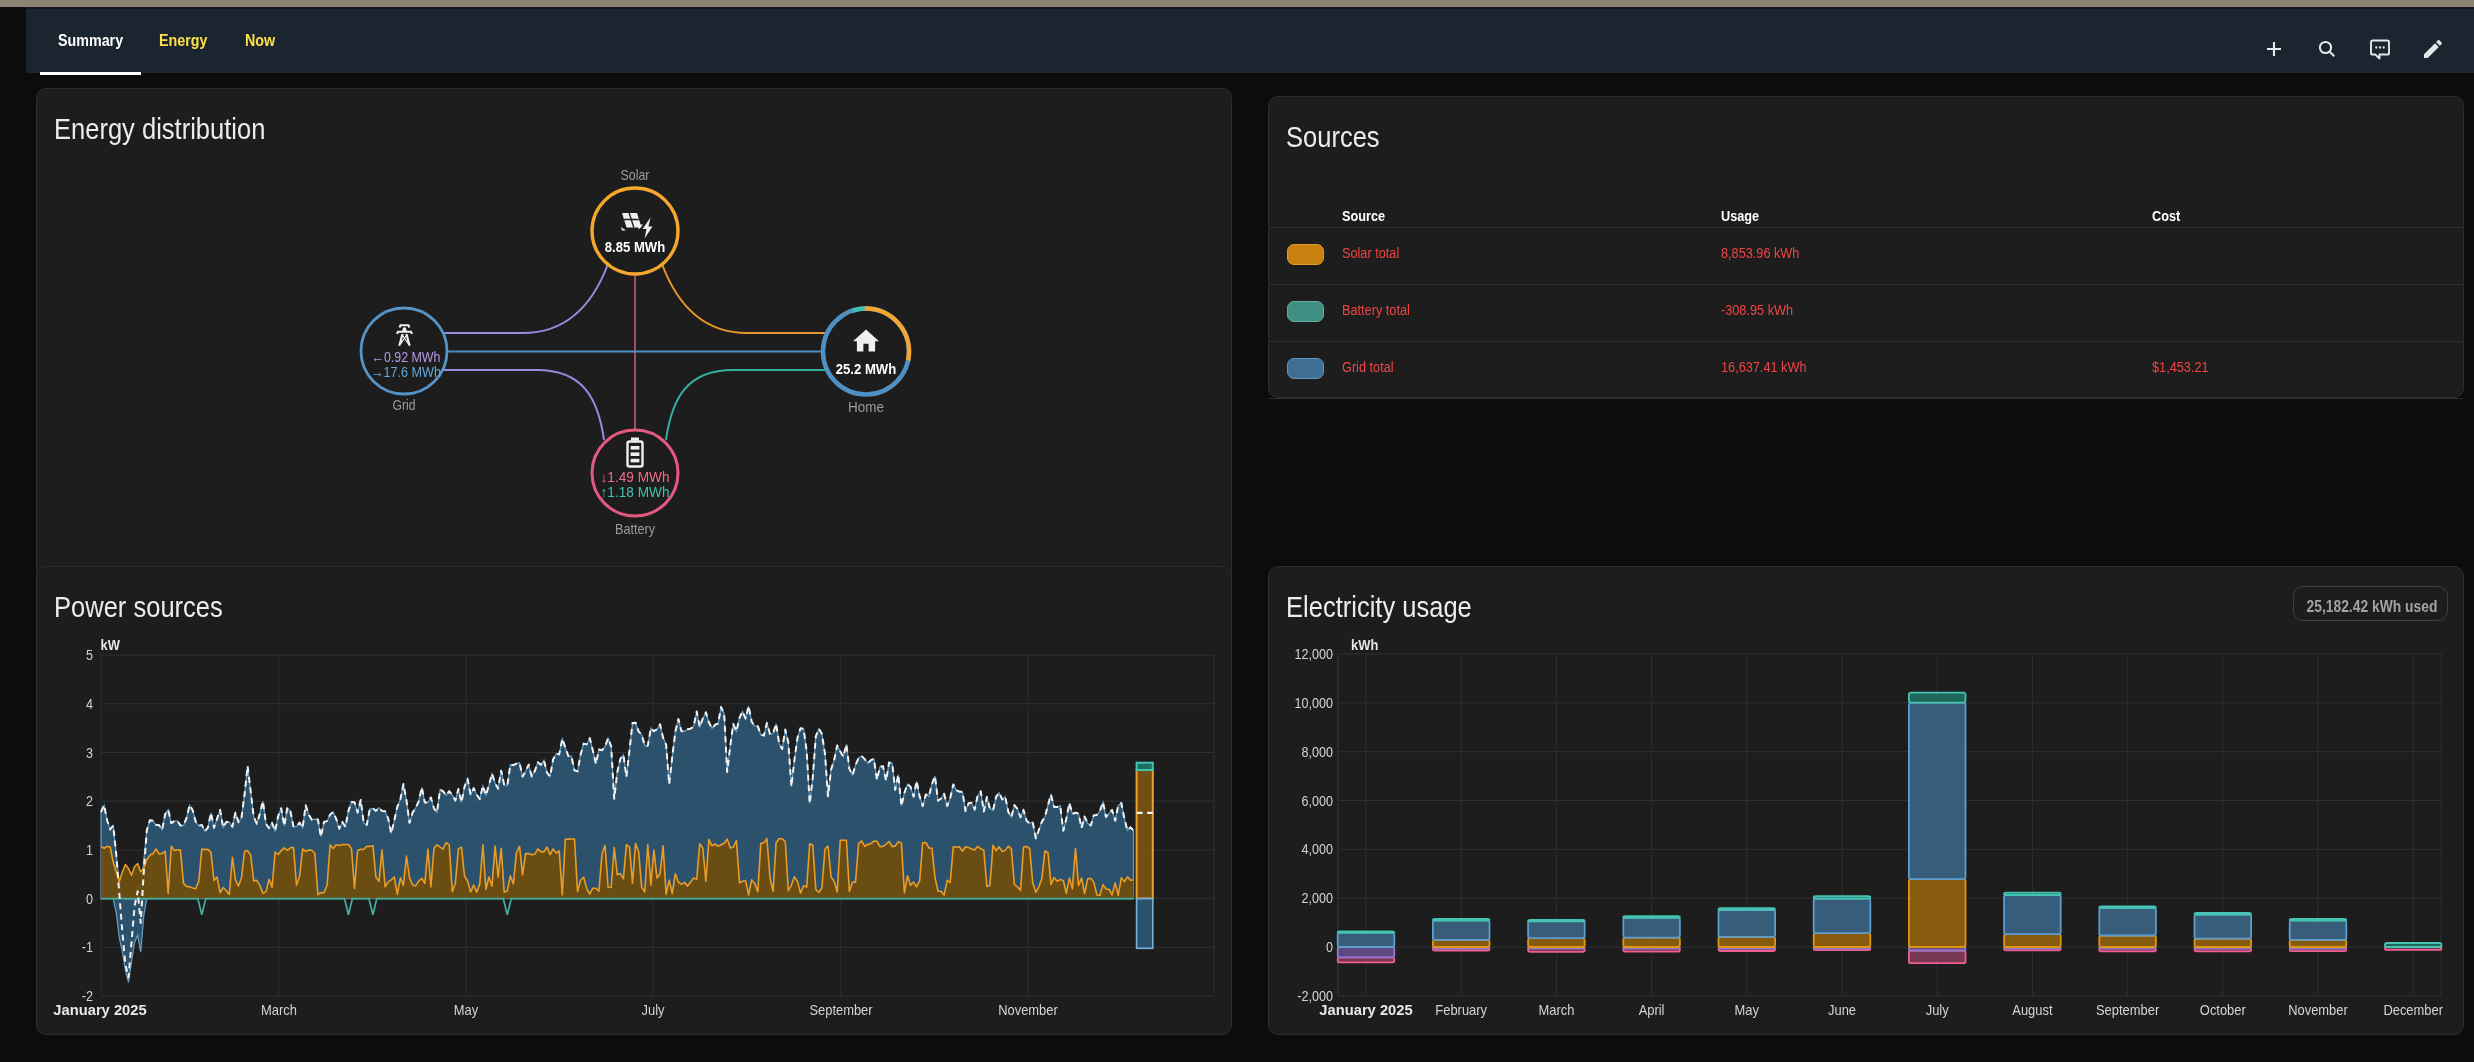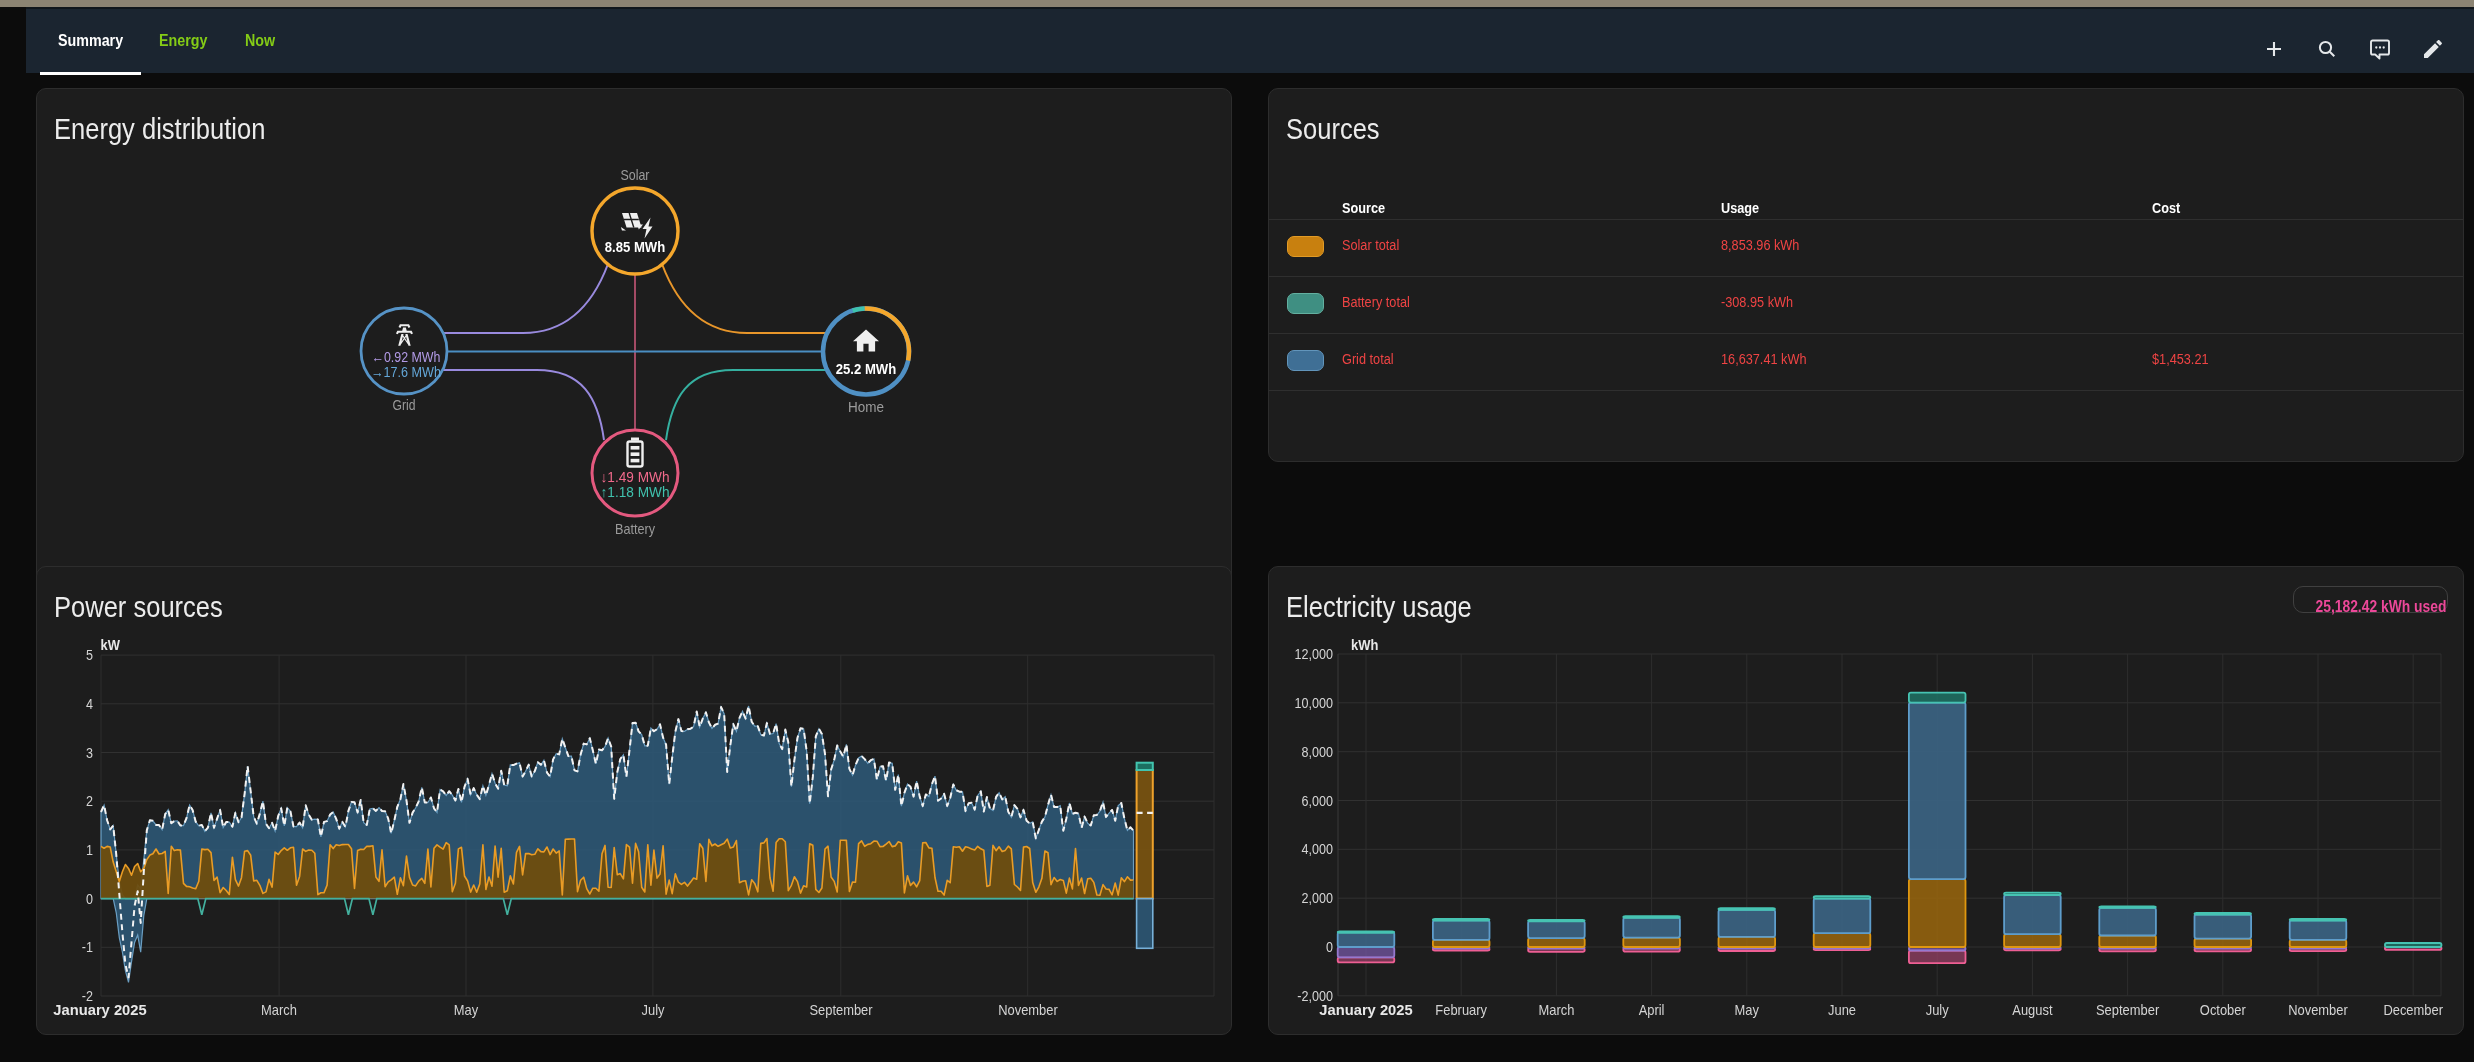--- a/index.html
+++ b/index.html
@@ -1,30 +1,30 @@
 <!DOCTYPE html>
 <html><head><meta charset="utf-8"><style>
 * { margin:0; padding:0; box-sizing:border-box; }
 html,body { width:2474px; height:1062px; background:#0c0c0c; font-family:"Liberation Sans",sans-serif; overflow:hidden; }
 .abs { position:absolute; }
 .topstrip { position:absolute; left:0; top:0; width:2474px; height:7px; background:#8c8473; }
 .appbar { position:absolute; left:0; top:7px; width:2474px; height:66px; background:#1b2530; border-top:2px solid #10161c;margin-left:26px; }
-.tab { position:absolute; top:22px; font-size:17px; font-weight:bold; color:#84cc16; }
+.tab { position:absolute; top:22px; font-size:17px; font-weight:bold; color:#fde047; }
 .tab.active { color:#ffffff; }
 .tab span { display:inline-block; transform:scaleX(0.84); transform-origin:0 50%; }
 .underline { position:absolute; left:13.5px; top:63px; width:101px; height:3px; background:#fff; }
 .card { position:absolute; width:1196px; background:#1d1d1d; border:1px solid #2d2d2d; border-radius:10px; }
 .title { position:absolute; left:17px; top:24px; font-size:29px; color:#ececec; white-space:nowrap; }
 .title span { display:inline-block; transform:scaleX(0.88); transform-origin:0 50%; }
 .sx { display:inline-block; transform:scaleX(0.82); transform-origin:0 50%; white-space:nowrap; }
 .th { font-size:15.5px; font-weight:bold; color:#ffffff;margin-top:20px; }
 .tr { font-size:15.5px; font-weight:normal; color:#ef4444; }
 .sw { width:37px; height:21px; border-radius:7px; border:1.5px solid; }
 .div { left:0; width:1194px; height:1px; background:#2f2f2f; }
-.badge { position:absolute; left:1024px; top:19px; width:155px; height:27px; border:1px solid #404040; border-radius:10px; color:#ec4899; font-size:16.5px; font-weight:bold; text-align:center; line-height:39px; white-space:nowrap;padding-left:9px; }
+.badge { position:absolute; left:1024px; top:19px; width:155px; height:35px; border:1px solid #404040; border-radius:10px; color:#a3a3a3; font-size:16.5px; font-weight:bold; text-align:center; line-height:39px; white-space:nowrap; }
 .badge span { display:inline-block; transform:scaleX(0.84); transform-origin:50% 50%; }
 </style></head>
 <body>
 <div class="topstrip"></div>
 <div class="appbar">
   <div class="tab active" style="left:32px"><span>Summary</span></div>
   <div class="tab" style="left:133px"><span>Energy</span></div>
   <div class="tab" style="left:219px"><span>Now</span></div>
   <div class="underline"></div>
   <svg class="abs" style="left:2236px;top:28px" width="24" height="24" viewBox="0 0 24 24">
@@ -84,21 +84,21 @@
       <text x="367.0" y="321.0" font-size="14.5px" fill="#9b9b9b" text-anchor="middle" textLength="23.0" lengthAdjust="spacingAndGlyphs" font-family="Liberation Sans,sans-serif">Grid</text>
       <text x="369.0" y="272.5" font-size="14.5px" fill="#b29ae6" text-anchor="middle" textLength="69.0" lengthAdjust="spacingAndGlyphs" font-family="Liberation Sans,sans-serif">←0.92 MWh</text>
       <text x="369.0" y="287.5" font-size="14.5px" fill="#64a7d8" text-anchor="middle" textLength="70.0" lengthAdjust="spacingAndGlyphs" font-family="Liberation Sans,sans-serif">→17.6 MWh</text>
       <text x="829.0" y="322.5" font-size="14.5px" fill="#9b9b9b" text-anchor="middle" textLength="36.0" lengthAdjust="spacingAndGlyphs" font-family="Liberation Sans,sans-serif">Home</text>
       <text x="829.0" y="284.5" font-size="15.5px" fill="#ffffff" font-weight="bold" text-anchor="middle" textLength="60.5" lengthAdjust="spacingAndGlyphs" font-family="Liberation Sans,sans-serif">25.2 MWh</text>
       <text x="598.0" y="444.5" font-size="14.5px" fill="#9b9b9b" text-anchor="middle" textLength="40.0" lengthAdjust="spacingAndGlyphs" font-family="Liberation Sans,sans-serif">Battery</text>
       <text x="598.0" y="393.0" font-size="14.5px" fill="#f26a8c" text-anchor="middle" textLength="69.0" lengthAdjust="spacingAndGlyphs" font-family="Liberation Sans,sans-serif">↓1.49 MWh</text>
       <text x="598.0" y="408.0" font-size="14.5px" fill="#40c2ae" text-anchor="middle" textLength="69.0" lengthAdjust="spacingAndGlyphs" font-family="Liberation Sans,sans-serif">↑1.18 MWh</text>
     </svg>
 </div>
-<div class="card" style="left:1268px;top:88px;height:374px">
+<div class="card" style="left:1268px;top:96px;height:302px">
   <div class="title"><span>Sources</span></div>
   <div class="abs th" style="left:73px;top:90px"><span class="sx">Source</span></div>
     <div class="abs th" style="left:452px;top:90px"><span class="sx">Usage</span></div>
     <div class="abs th" style="left:883px;top:90px"><span class="sx">Cost</span></div>
     <div class="abs div" style="top:130px"></div>
     <div class="abs sw" style="left:18px;top:146.5px;background:#c8800f;border-color:#e29b26"></div>
     <div class="abs tr" style="left:73px;top:146.5px"><span class="sx">Solar total</span></div>
     <div class="abs tr" style="left:452px;top:146.5px"><span class="sx">8,853.96 kWh</span></div>
     <div class="abs div" style="top:187.1px"></div>
     <div class="abs sw" style="left:18px;top:203.6px;background:#3f8f82;border-color:#63b0a0"></div>

